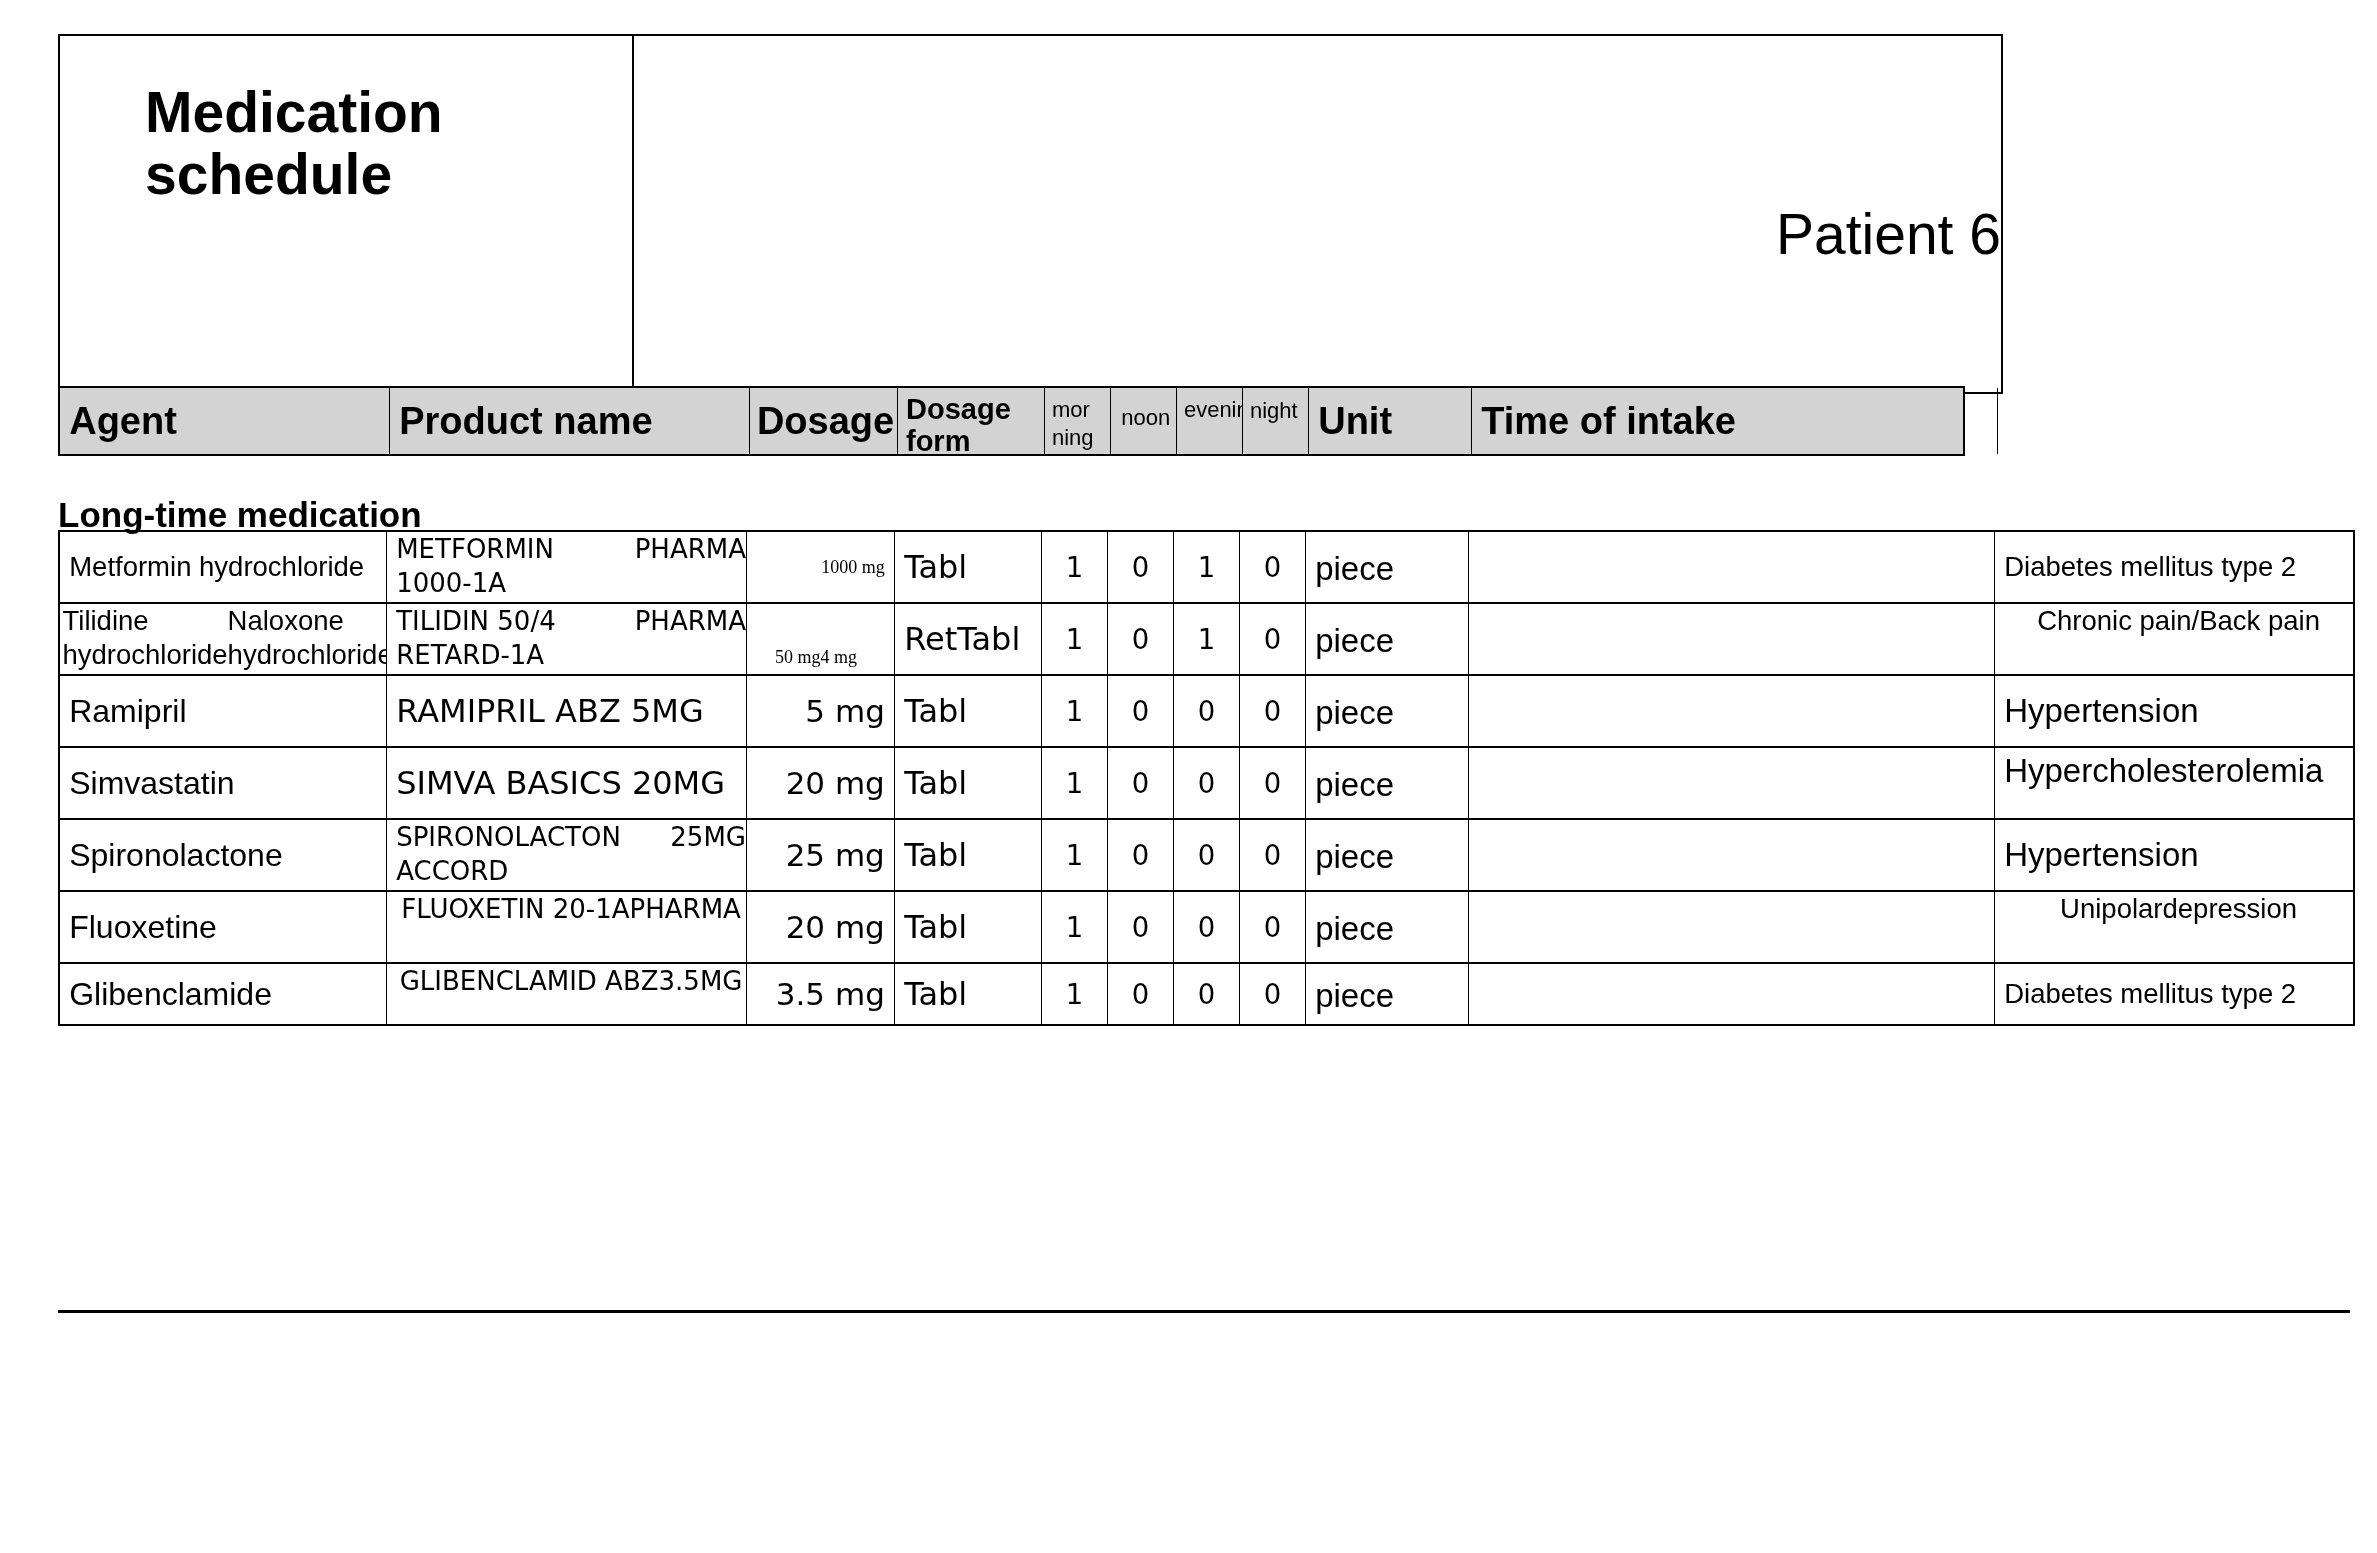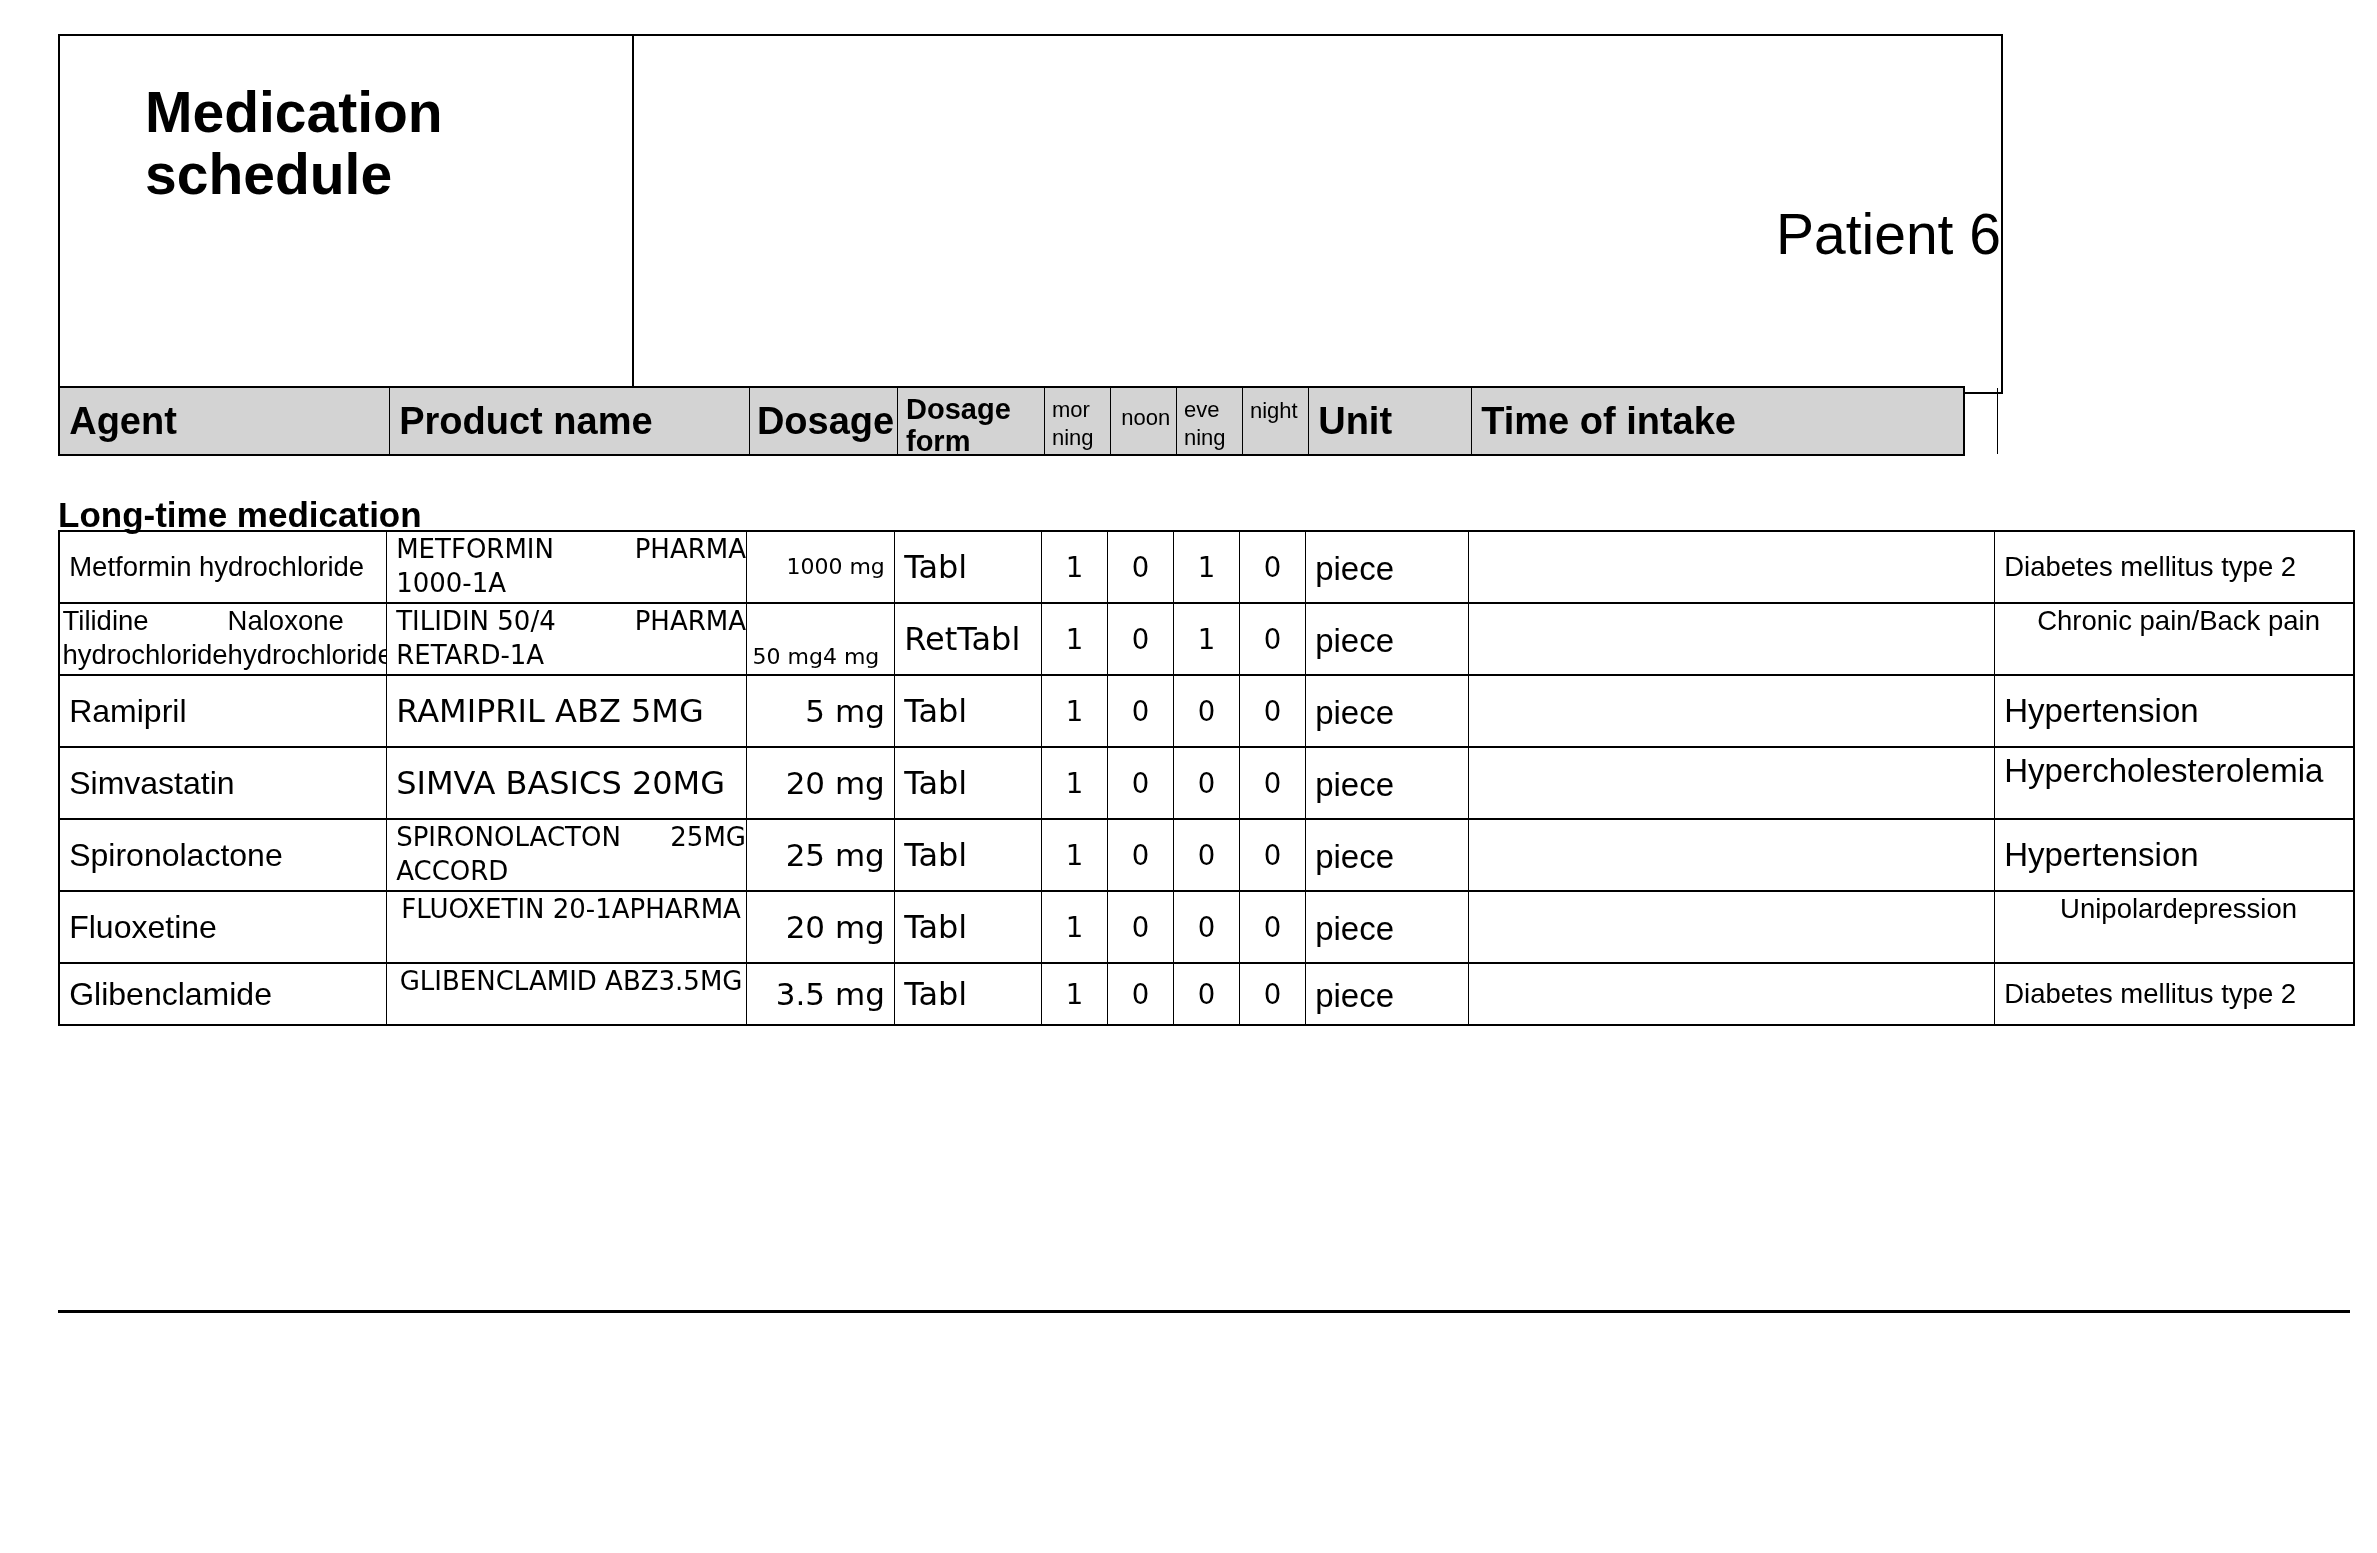--- a/index.html
+++ b/index.html
@@ -41,21 +41,21 @@
   .row > div { border-right:1.7px solid #000; box-sizing:border-box; overflow:hidden; display:flex;
                align-items:center; padding-left:9.2px; }
   .row > div:last-child { border-right:none; }
 
   .c-agent { font-size:32px; line-height:34px; }
   .c-agent.sm { font-size:27.5px; line-height:34px; }
   .c-product { font-family:"DejaVu Sans", sans-serif; font-size:32px; line-height:34px; }
   .c-product.sm { font-size:26px; line-height:34px; }
   .c-dosage { font-family:"DejaVu Sans", sans-serif; font-size:31px; justify-content:flex-end;
               padding-right:9.2px; padding-left:0 !important; text-align:right; line-height:34px; }
-  .c-dosage.sm { font-size:22px; }
+  .c-dosage.sm { font-size:18px;font-family:Liberation Serif, serif; }
   .c-form { font-family:"DejaVu Sans", sans-serif; font-size:32px; }
   .c-num { font-family:"DejaVu Sans", sans-serif; font-size:27.5px; justify-content:center;
            padding-left:0 !important; }
   .c-unit { font-size:33px; padding-top:4.6px; }
   .c-time { }
   .c-ind { font-size:33px; line-height:34px; }
   .c-ind.sm { font-size:27.5px; line-height:34px; }
   .c-ind.top { align-items:flex-start; padding-top:5.7px; }
   .stack { display:flex; flex-direction:row; }
   .stack.right { align-items:flex-end; }
@@ -83,21 +83,21 @@
   <div class="hcell" style="padding-left:6.9px">Dosage</div>
   <div class="hcell small" style="flex-direction:column;padding-left:8px">
     <span>Dosage</span>
     <span>form</span>
   </div>
   <div class="hcell tiny" style="flex-direction:column">
     <span>mor</span>
     <span>ning</span>
   </div>
   <div class="hcell tiny" style="padding-top:16px;padding-left:10.3px">noon</div>
-  <div class="hcell tiny" style="flex-direction:column">
+  <div class="hcell tiny" style="flex-direction:row">
     <span>eve</span>
     <span>ning</span>
   </div>
   <div class="hcell tiny" style="padding-top:9.2px">night</div>
   <div class="hcell">Unit</div>
   <div class="hcell">Time of intake</div>
   <div class="hcell">Indication</div>
 </div>
 
 <div class="section-heading">Long-time medication</div>

